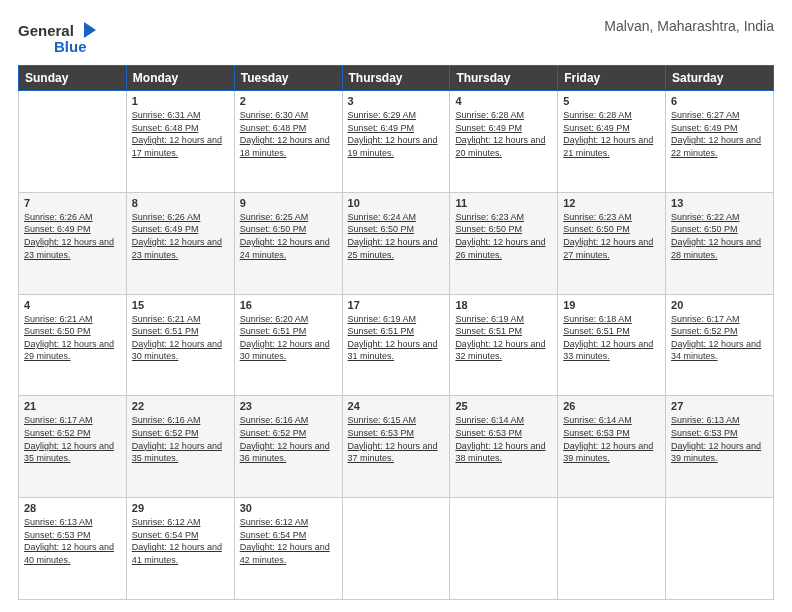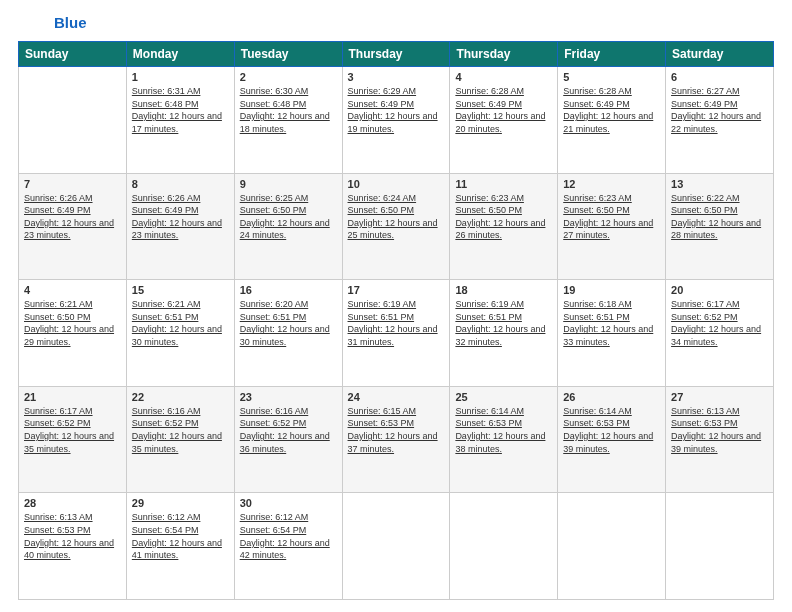--- a/index.html
+++ b/index.html
@@ -41,21 +41,21 @@
       font-size: 14px;
       color: #555;
     }
     .calendar {
       width: 100%;
       border-collapse: collapse;
       flex: 1;
       table-layout: fixed;
     }
     .calendar thead th {
-      background: #0f766e;
+      background: #404040;
       color: #fff;
       font-size: 12px;
       font-weight: bold;
       padding: 5px 6px;
       text-align: left;
       border: 1px solid #1565c0;
     }
     .calendar tbody td {
       vertical-align: top;
       border: 1px solid #ccc;
@@ -86,24 +86,31 @@
       background: #fff;
     }
   </style>
 </head>
 <body>
 
 <div class="page">
   <div class="header">
     <div class="logo">
       <div style="display:flex;flex-direction:column;align-items:flex-start;">
+        <div style="display:flex;align-items:center;">
+          <span style="font-size:15px;font-weight:bold;color:#333;">General</span>
+          <svg width="24" height="24" viewBox="0 0 24 24" style="margin-left:2px;">
+            <polygon points="8,4 20,12 8,20" fill="#1565c0"></polygon>
+          </svg>
+        </div>
         <span style="font-size:15px;font-weight:bold;color:#1565c0;margin-top:-4px;margin-left:36px;">Blue</span>
       </div>
     </div>
     <div class="title-block">
+      <div class="location">Malvan, Maharashtra, India</div>
     </div>
   </div>
 
   <table class="calendar">
     <thead>
       <tr>
       <th>Sunday</th>
           <th>Monday</th>
           <th>Tuesday</th>
           <th>Thursday</th>

